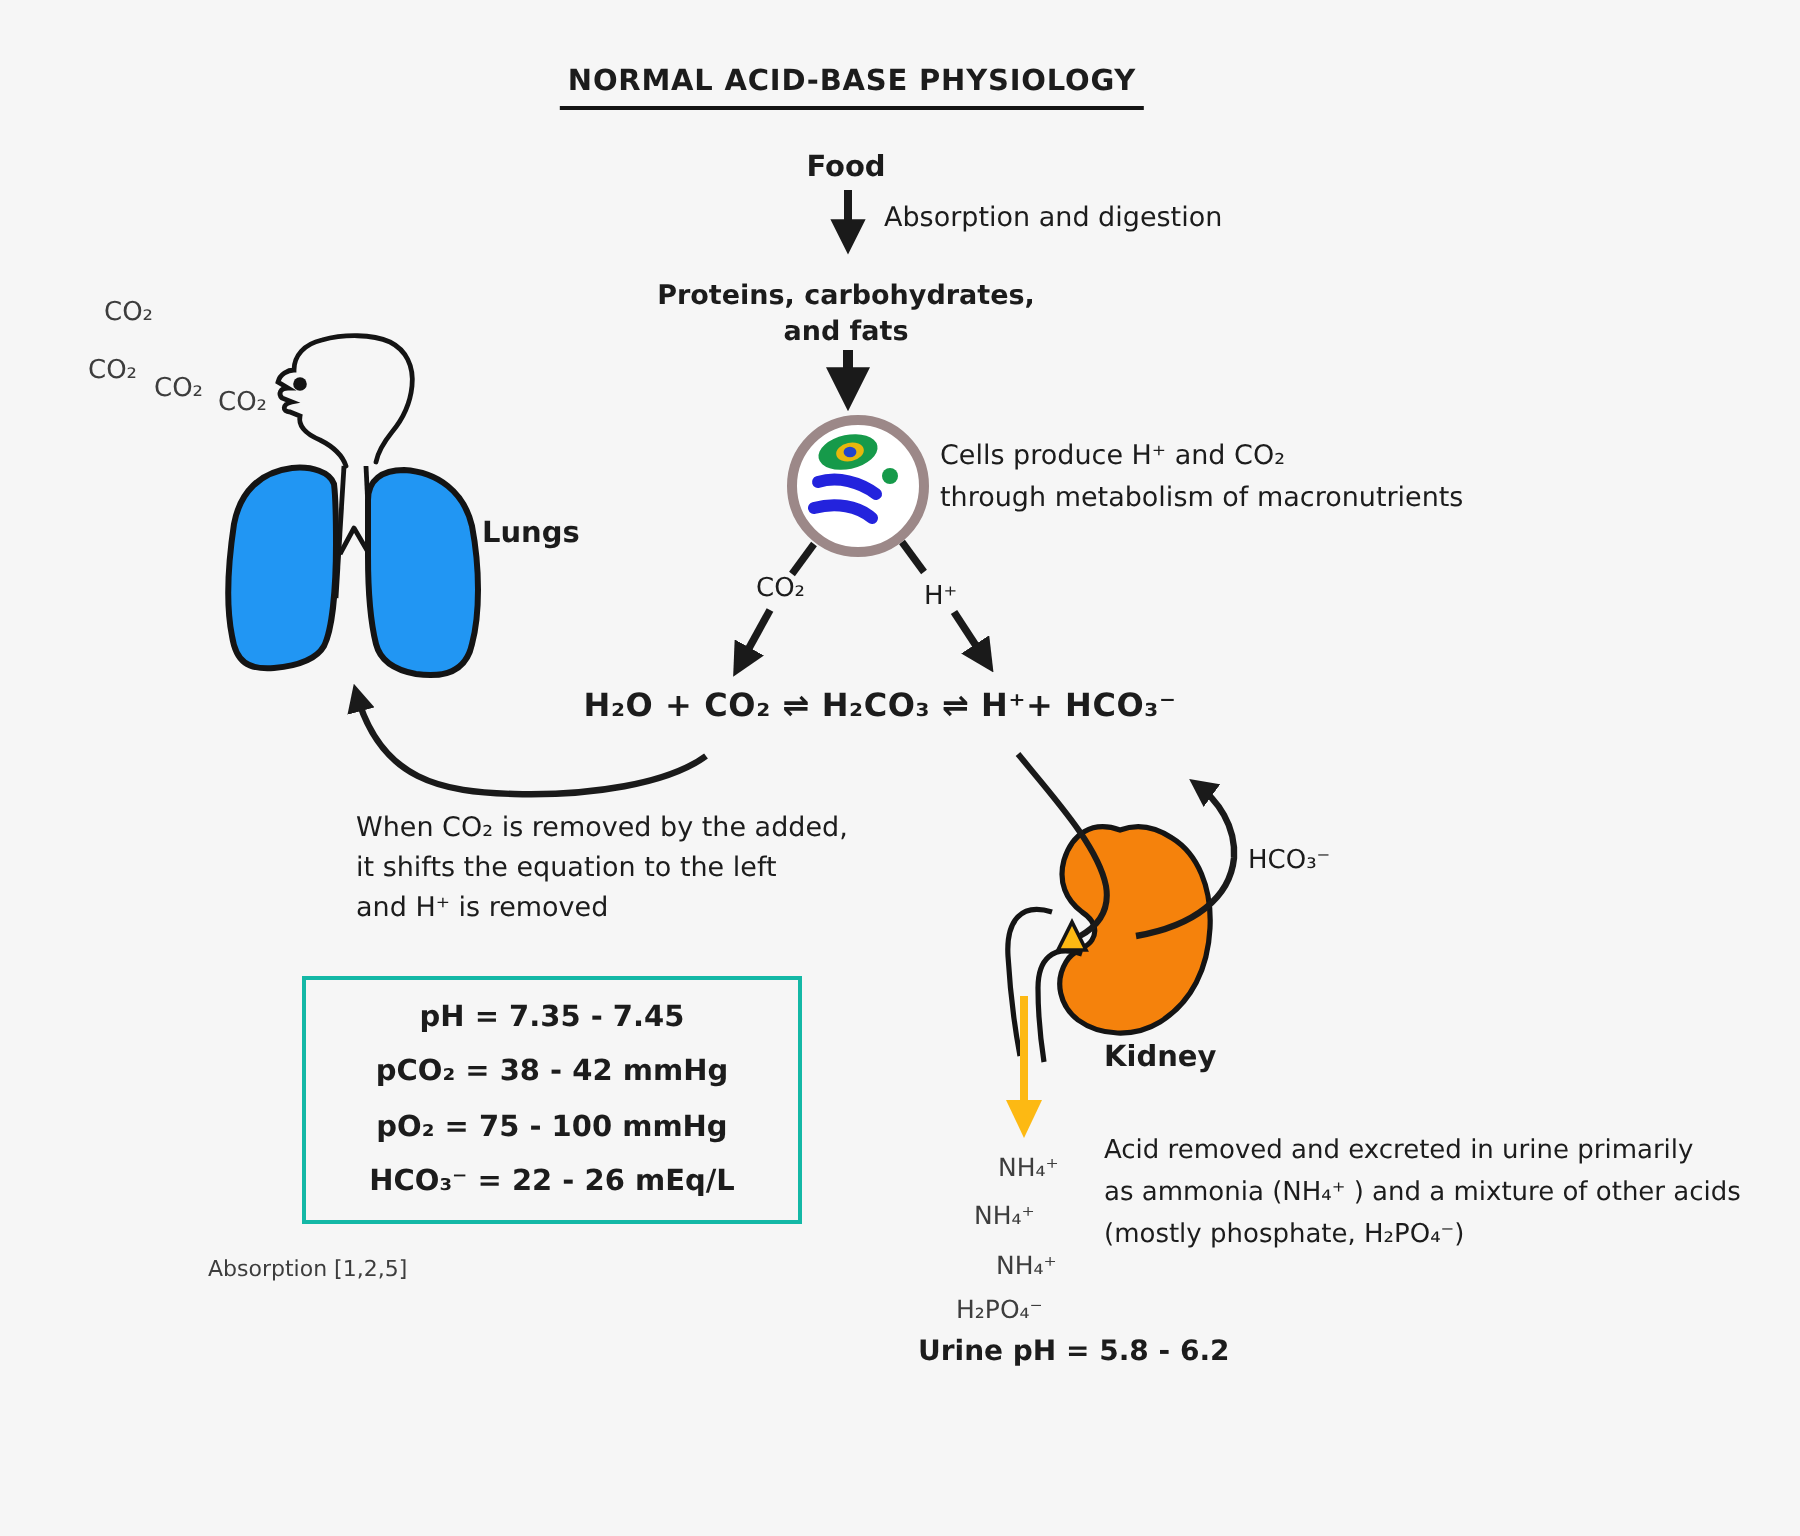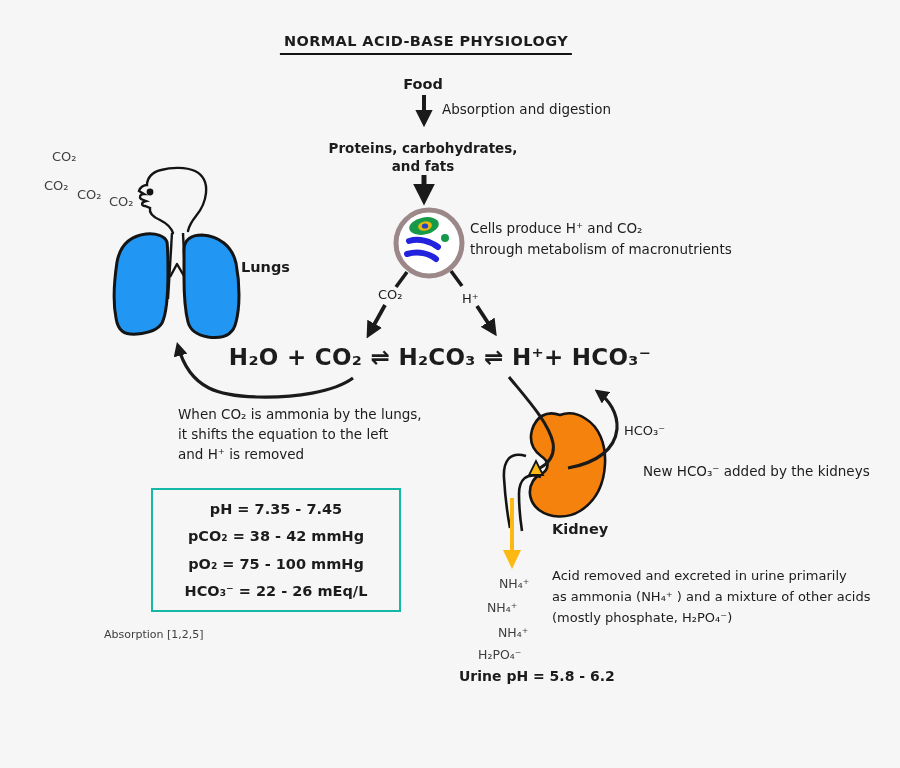--- a/index.html
+++ b/index.html
@@ -13,21 +13,21 @@
   .t  { position:absolute; white-space:nowrap; line-height:1.15; }
   .b  { font-weight:bold;text-align:right; }
   .ctr{ transform:translateX(-50%); }
   .fs11{ font-size:11px; } .fs12{ font-size:12.5px; }
   .fs13{ font-size:13px; } .fs135{ font-size:13.5px; }
   .fs14{ font-size:14px; } .fs145{ font-size:14.5px; }
   .title {
     font-size:14.5px; font-weight:bold; letter-spacing:.4px;
     border-bottom:2px solid #141414; padding:0 4px 3px 4px;
   }
-  .eq { font-size:23px; font-weight:bold; letter-spacing:.3px; }
+  .eq { font-size:16px; font-weight:bold; letter-spacing:.3px; }
   .notes { line-height:20px; }
   .muted { color:#3d3d3d; }
   .values-box {
     position:absolute; left:132px; top:488px; width:246px; height:120px;
     border:2px solid #14b8a6; display:flex; flex-direction:column;
     justify-content:space-evenly; align-items:center;
     font-weight:bold; font-size:14.5px;margin-left:19px;
   }
 </style>
 </head>
@@ -113,35 +113,34 @@
 
   <div class="t eq ctr" style="left:440px; top:344px;">H₂O + CO₂ ⇌ H₂CO₃ ⇌ H⁺+ HCO₃⁻</div>
 
   <div class="t fs13 muted" style="left:52px; top:150px;">CO₂</div>
   <div class="t fs13 muted" style="left:44px; top:179px;">CO₂</div>
   <div class="t fs13 muted" style="left:77px; top:188px;">CO₂</div>
   <div class="t fs13 muted" style="left:109px; top:195px;">CO₂</div>
 
   <div class="t b fs145" style="left:241px; top:259px;">Lungs</div>
 
-  <div class="t fs135 notes" style="left:178px; top:404px;">When CO₂ is ammonia by the lungs,</div>
+  <div class="t fs135 notes" style="left:178px; top:404px;">When CO₂ is removed by the added,</div>
   <div class="t fs135 notes" style="left:178px; top:424px;">it shifts the equation to the left</div>
   <div class="t fs135 notes" style="left:178px; top:444px;">and H⁺ is removed</div>
 
   <div class="values-box">
     <div>pH = 7.35 - 7.45</div>
     <div>pCO₂ = 38 - 42 mmHg</div>
     <div>pO₂ = 75 - 100 mmHg</div>
     <div>HCO₃⁻ = 22 - 26 mEq/L</div>
   </div>
 
   <div class="t fs11 muted" style="left:104px; top:629px;">Absorption [1,2,5]</div>
 
   <div class="t fs13" style="left:624px; top:424px;">HCO₃⁻</div>
-  <div class="t fs135" style="left:643px; top:464px;">New HCO₃⁻ added by the kidneys</div>
   <div class="t b fs145" style="left:552px; top:521px;">Kidney</div>
 
   <div class="t fs12 muted" style="left:499px; top:577px;">NH₄⁺</div>
   <div class="t fs12 muted" style="left:487px; top:601px;">NH₄⁺</div>
   <div class="t fs12 muted" style="left:498px; top:626px;">NH₄⁺</div>
   <div class="t fs12 muted" style="left:478px; top:648px;">H₂PO₄⁻</div>
 
   <div class="t fs13 notes" style="left:552px; top:566px;">Acid removed and excreted in urine primarily</div>
   <div class="t fs13 notes" style="left:552px; top:608px;">(mostly phosphate, H₂PO₄⁻)</div>
   <div class="t fs13 notes" style="left:552px; top:587px;">as ammonia (NH₄⁺ ) and a mixture of other acids</div>

